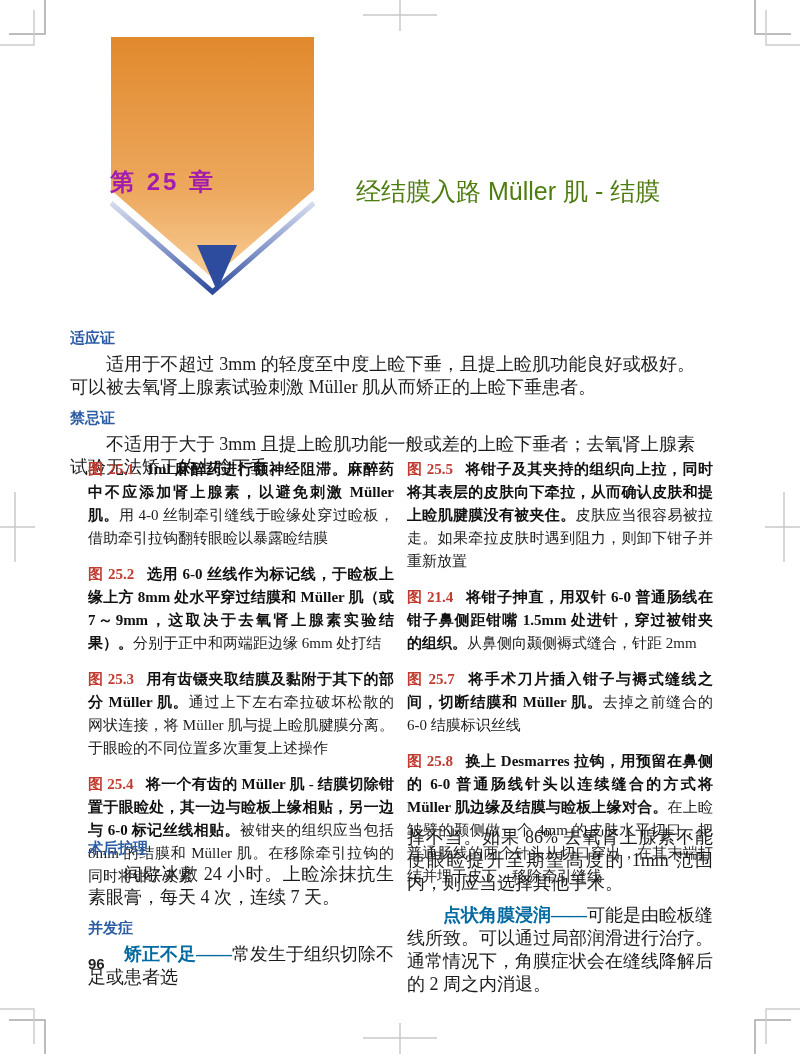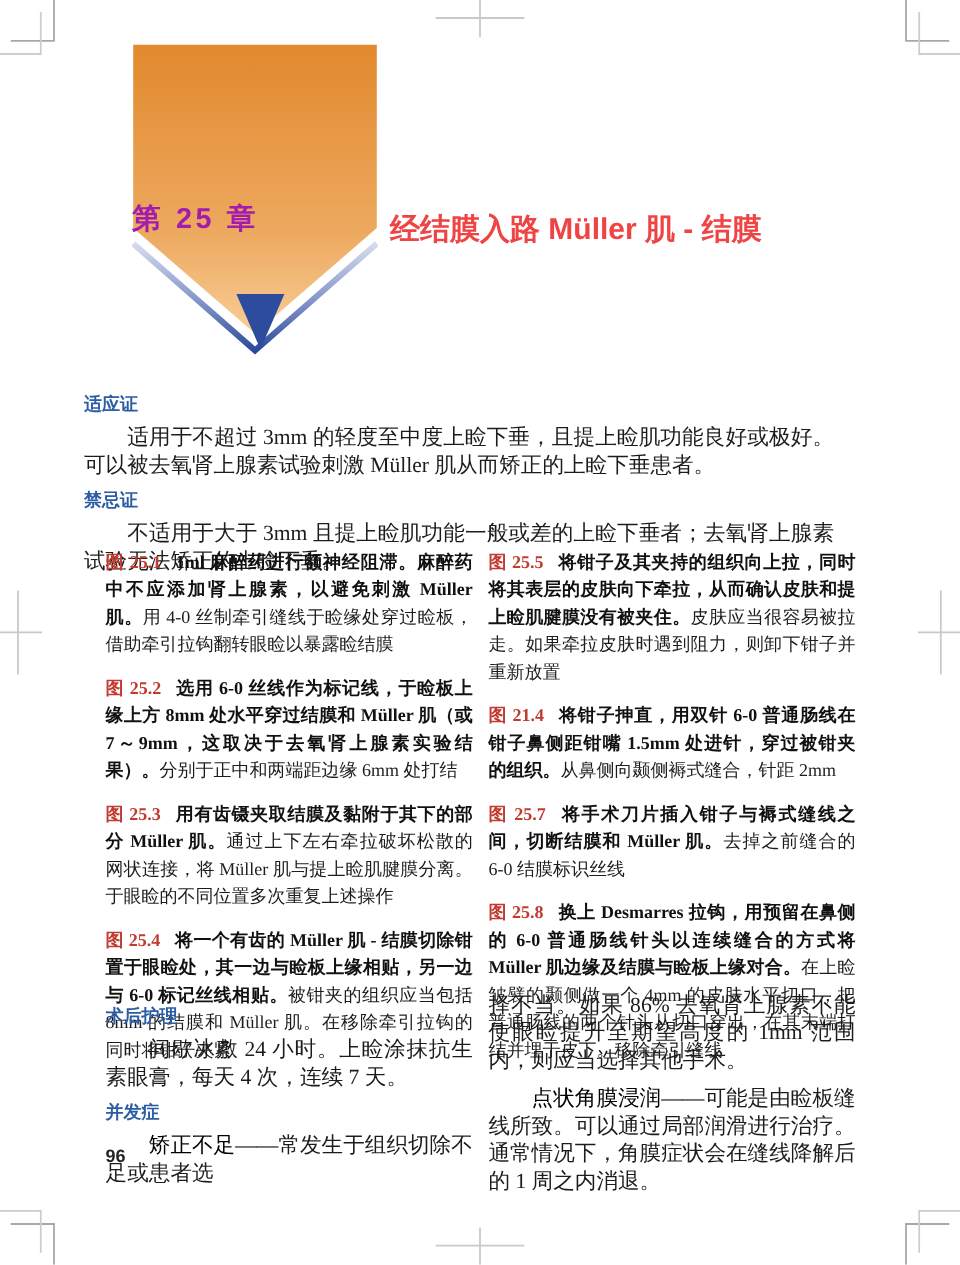--- a/index.html
+++ b/index.html
@@ -10,23 +10,23 @@
   
   .marks{position:absolute;left:0;top:0;width:800px;height:1054px;pointer-events:none;}
   
   .banner-svg{position:absolute;left:110px;top:37px;width:205px;height:262px;}
   .chapter-label{
     position:absolute;left:110px;top:166px;width:205px;text-align:left;
     font-family:"Liberation Sans","DejaVu Sans",sans-serif;font-weight:bold;
     font-size:24px;color:#a21caf;letter-spacing:3px;
   }
   .page-title{
-    position:absolute;left:325px;top:175px;width:400px;
-    font-family:"Liberation Sans","DejaVu Sans",sans-serif;font-weight:bold;
-    font-size:25px;line-height:32px;color:#ef4444;
+    position:absolute;left:356px;top:175px;width:400px;
+    font-family:"Liberation Sans","DejaVu Sans",sans-serif;font-weight:normal;
+    font-size:25px;line-height:32px;color:#4d7c0f;
   }
   
   h3.sec{
     font-family:"Liberation Sans","DejaVu Sans",sans-serif;
     font-size:15px;line-height:20px;color:#2c5ca4;margin:0 0 5px 0;font-weight:bold;
   }
   
   .intro{position:absolute;left:70px;top:328px;width:625px;}
   .figures{position:absolute;left:88px;top:458px;width:625px;display:flex;gap:13px;}
   .figures .col{width:306px;}
@@ -35,21 +35,21 @@
   .bottom .col.left{padding-top:12px;}
   p.para{margin:0 0 9px 0;font-size:18px;line-height:23px;text-align:justify;}
   p.indent{text-indent:2em;}
   .mt{margin-top:9px;}
   .caption{margin:0 0 13px 0;font-size:15px;line-height:23px;text-align:justify;}
   .fig-label{
     font-family:Liberation Serif, serif;
     color:#c23b31;font-weight:bold;padding-right:12px;
   }
   .fig-bold{font-weight:bold;color:#111;}
-  .term{font-weight:normal;color:#000000;}
+  .term{font-weight:bold;color:#0369a1;}
   .page-number{
     position:absolute;left:88px;top:955px;
     font-family:"Liberation Sans","DejaVu Sans",sans-serif;
     font-size:15px;font-weight:bold;color:#222;
   }
 </style>
 </head>
 <body>
 
 <svg class="marks" viewBox="0 0 800 1054">
@@ -155,17 +155,17 @@
 
 <div class="bottom">
   <div class="col left">
     <h3 class="sec">术后护理</h3>
     <p class="para indent">间歇冰敷 24 小时。上睑涂抹抗生素眼膏，每天 4 次，连续 7 天。</p>
     <h3 class="sec mt">并发症</h3>
     <p class="para indent"><span class="term">矫正不足——</span><span>常发生于组织切除不足或患者选</span></p>
   </div>
   <div class="col">
     <p class="para">择不当。如果 86% 去氧肾上腺素不能使眼睑提升至期望高度的 1mm 范围内，则应当选择其他手术。</p>
-    <p class="para indent"><span class="term">点状角膜浸润——</span><span>可能是由睑板缝线所致。可以通过局部润滑进行治疗。通常情况下，角膜症状会在缝线降解后的 1 周之内消退。</span></p>
+    <p class="para indent"><span class="term">点状角膜浸润——</span><span>可能是由睑板缝线所致。可以通过局部润滑进行治疗。通常情况下，角膜症状会在缝线降解后的 2 周之内消退。</span></p>
   </div>
 </div>
 
 <div class="page-number">96</div>
 
 </body></html>

